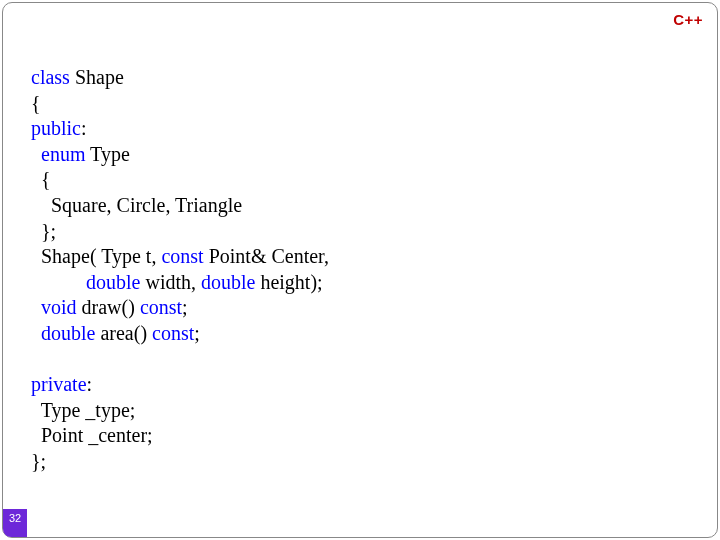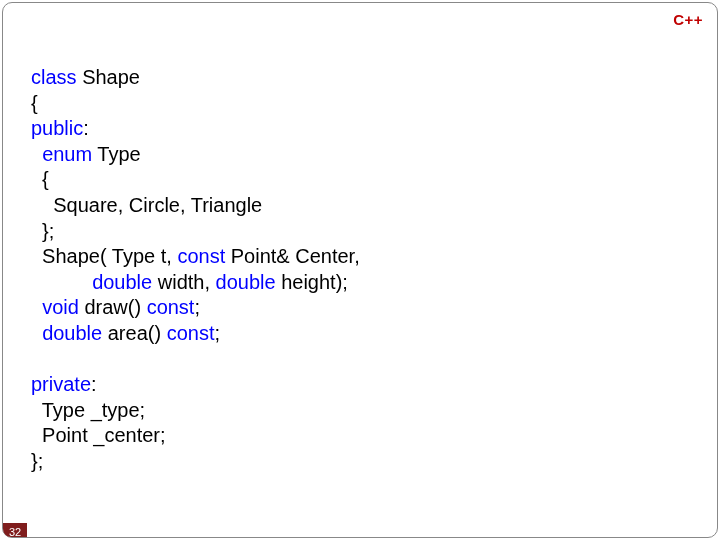--- a/index.html
+++ b/index.html
@@ -34,33 +34,33 @@
       top: 10px;
       left: 30px;
       color: #7a7a7a;
       font-size: 34px;
       font-weight: 500;
     }
     .code-block {
       position: absolute;
       top: 62px;
       left: 28px;
-      font-family: Liberation Sans, sans-serif;
+      font-family: Liberation Serif, serif;
       font-size: 20px;
       line-height: 1.28;
       color: #000;
       white-space: pre;
     }
     .page-num {
       position: absolute;
       left: 0px;
       bottom: 0px;
       width: 24px;
-      height: 14px;
-      background: #7f1d1d;
+      height: 28px;
+      background: #6d28d9;
       color: #fff;
       font-size: 11px;
       text-align: center;
       line-height: 18px;
       border-bottom-left-radius: 8px;
     }
     .kw { color: #0000ff; }
   </style>
 </head>
 <body>

